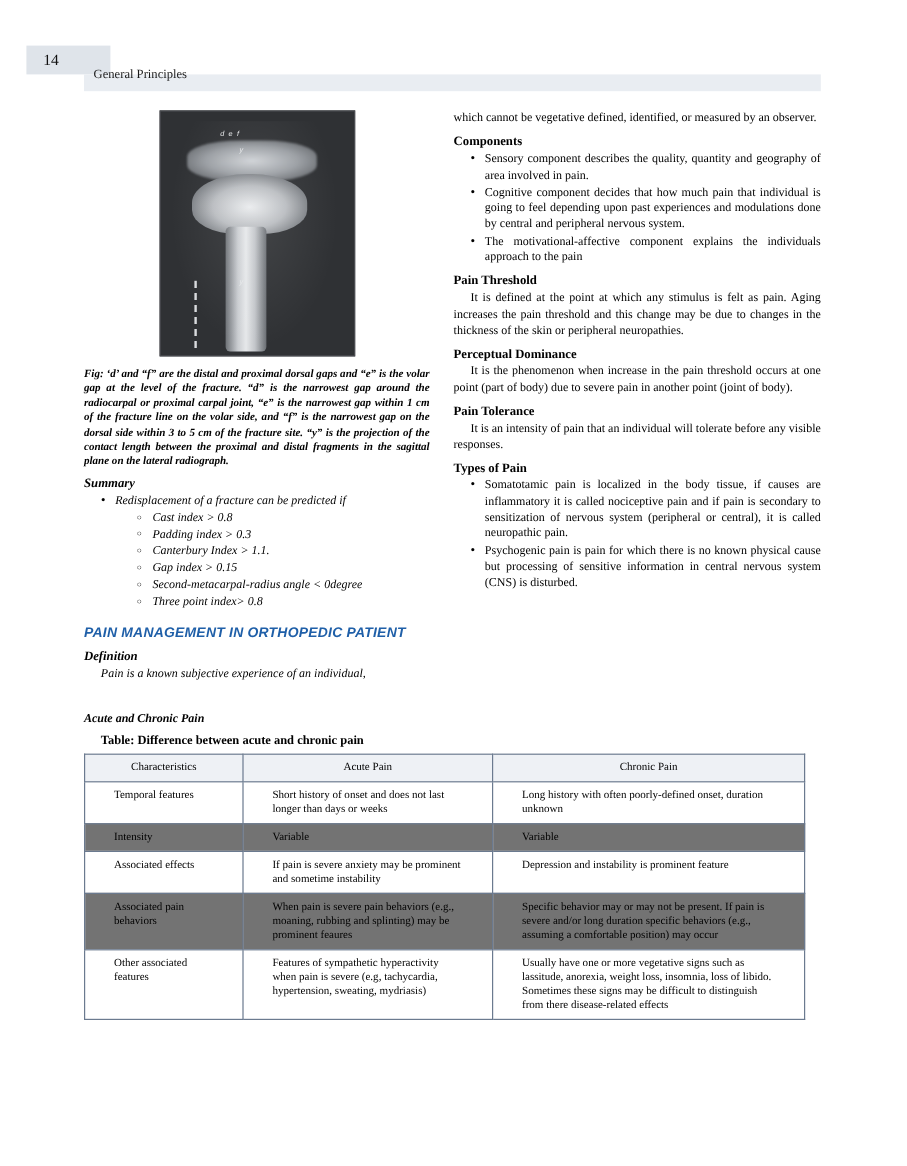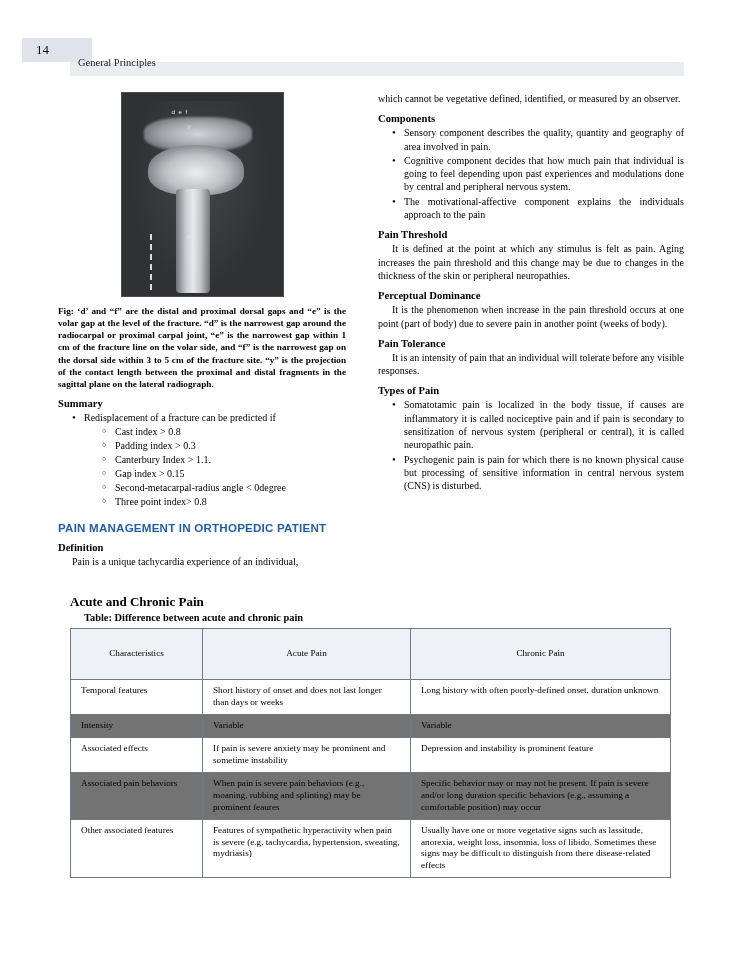--- a/index.html
+++ b/index.html
@@ -37,22 +37,23 @@
     position: absolute;
     left: 78px; top: 57px;
     font-size: 10.5px;
     font-family: "Liberation Serif", serif;
     color: #1a1a1a;
   }
 
   
   .col-left {
     position: absolute;
-    left: 58px; top: 92px;
+    left: 70px; top: 92px;
     width: 288px;
+    font-style: italic;
   }
   .col-right {
     position: absolute;
     left: 378px; top: 92px;
     width: 306px;
   }
 
   
   .figure-wrap {
     width: 288px;
@@ -212,39 +213,40 @@
   table.cmp {
     border-collapse: collapse;
     width: 600px;
     margin-left: 0;
     table-layout: fixed;
   }
   table.cmp th, table.cmp td {
     border: 1px solid #6b7a8f;
     font-size: 9.2px;
     line-height: 1.3;
-    padding: 5px 10px;
+    padding: 5px 24px;
     vertical-align: top;
     font-family: "Liberation Serif", serif;
   }
   table.cmp th {
     text-align: center;
     font-weight: normal;
     background: #eef1f5;
-    padding: 19px 4px;
+    padding: 5px 4px;
   }
   table.cmp tr.alt td { background: #737373; }
   table.cmp col.c1 { width: 132px; }
   table.cmp col.c2 { width: 208px; }
   table.cmp col.c3 { width: 260px; }
   .acute-head {
     position: absolute;
     left: 70px; top: 594px;
-    font-size: 13px;
-    font-weight: bold;
+    font-size: 10px;
+    font-weight: bold;
+    font-style: italic;
   }
 </style>
 </head>
 <body>
 
 <div class="page-num-box"></div>
 <div class="page-num">14</div>
 <div class="running-head-rule"></div>
 <div class="running-head">General Principles</div>
 
@@ -275,38 +277,38 @@
         <li>Canterbury Index &gt; 1.1.</li>
         <li>Gap index &gt; 0.15</li>
         <li>Second-metacarpal-radius angle &lt; 0degree</li>
         <li>Three point index&gt; 0.8</li>
       </ul>
     </li>
   </ul>
 
   <h2 class="section-title">Pain management in orthopedic patient</h2>
   <h3 class="subhead">Definition</h3>
-  <p class="body">Pain is a unique tachycardia experience of an individual,</p>
+  <p class="body">Pain is a known subjective experience of an individual,</p>
 </div>
 
 <div class="col-right">
   <p class="body noindent">which cannot be vegetative defined, identified, or measured by an observer.</p>
 
   <h3 class="subhead">Components</h3>
   <ul class="bullets">
     <li>Sensory component describes the quality, quantity and geography of area involved in pain.</li>
     <li>Cognitive component decides that how much pain that individual is going to feel depending upon past experiences and modulations done by central and peripheral nervous system.</li>
     <li>The motivational-affective component explains the individuals approach to the pain</li>
   </ul>
 
   <h3 class="subhead">Pain Threshold</h3>
   <p class="body">It is defined at the point at which any stimulus is felt as pain. Aging increases the pain threshold and this change may be due to changes in the thickness of the skin or peripheral neuropathies.</p>
 
   <h3 class="subhead">Perceptual Dominance</h3>
-  <p class="body">It is the phenomenon when increase in the pain threshold occurs at one point (part of body) due to severe pain in another point (weeks of body).</p>
+  <p class="body">It is the phenomenon when increase in the pain threshold occurs at one point (part of body) due to severe pain in another point (joint of body).</p>
 
   <h3 class="subhead">Pain Tolerance</h3>
   <p class="body">It is an intensity of pain that an individual will tolerate before any visible responses.</p>
 
   <h3 class="subhead">Types of Pain</h3>
   <ul class="bullets">
     <li>Somatotamic pain is localized in the body tissue,  if causes are inflammatory it is called nociceptive pain and if pain is secondary to sensitization of nervous system (peripheral or central), it is called neuropathic pain.</li>
     <li>Psychogenic pain is pain for which there is no known physical cause but processing of sensitive information in central nervous system (CNS) is disturbed.</li>
   </ul>
 </div>

